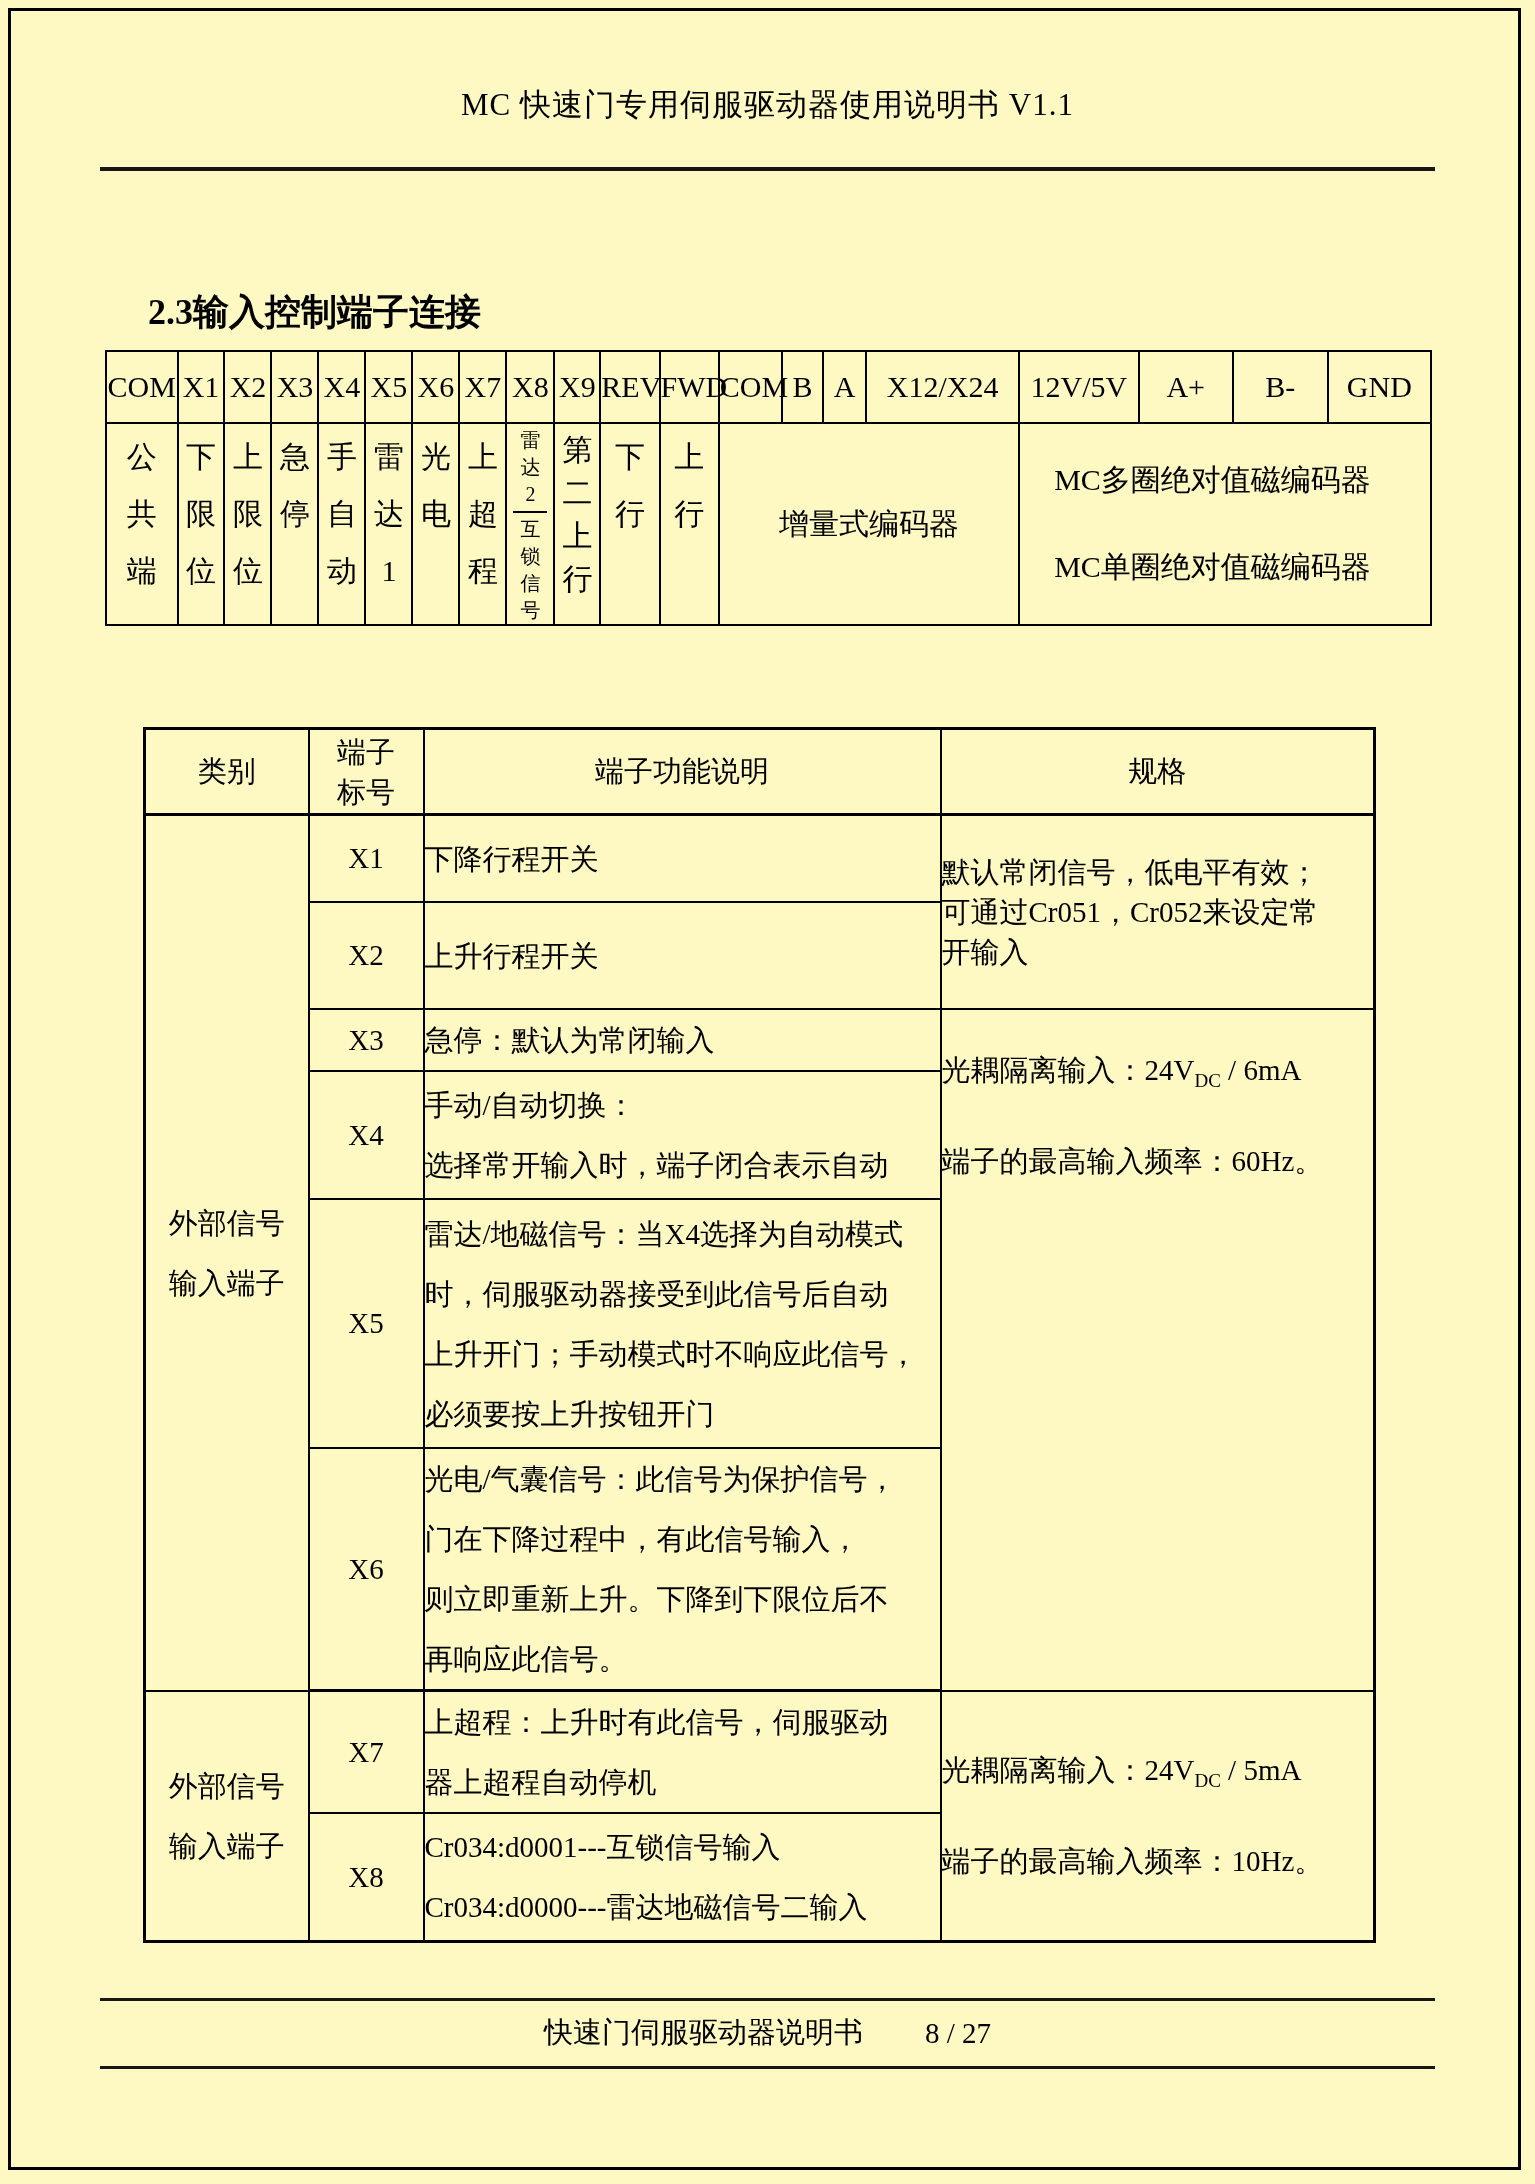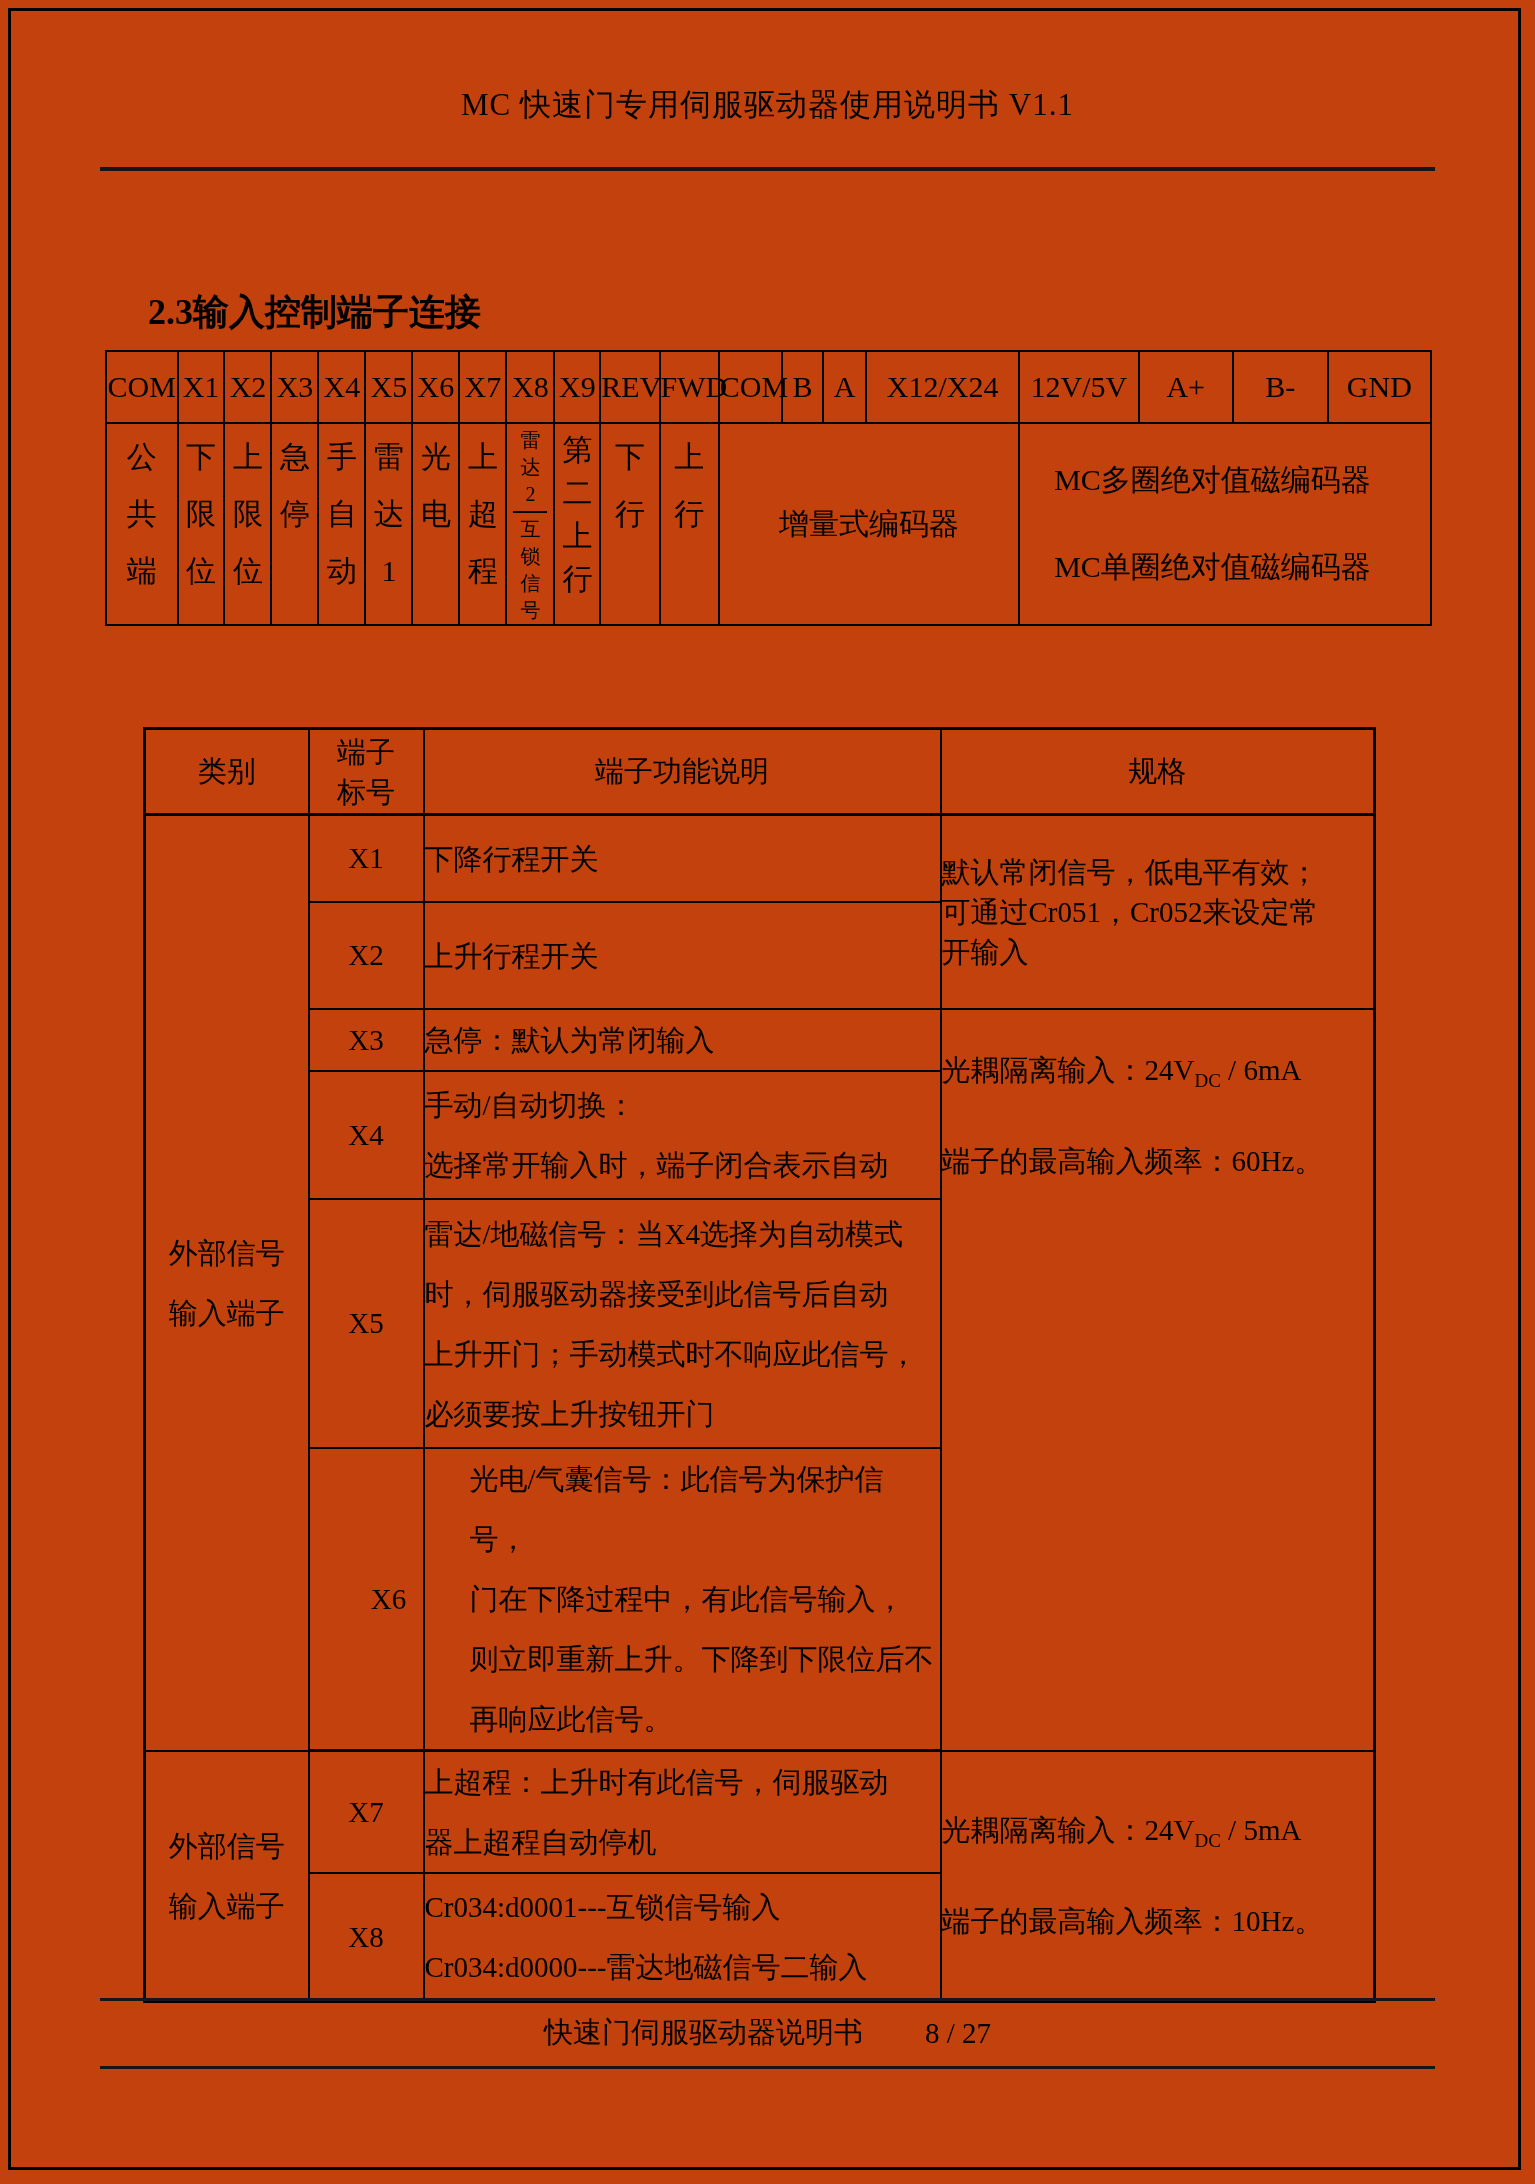--- a/index.html
+++ b/index.html
@@ -1,17 +1,17 @@
 <!DOCTYPE html>
 <html><head>
 <meta charset="utf-8">
 <style>
   html,body { margin:0; padding:0; background:#e8e8e8; }
   #page {
-    position:relative; width:1535px; height:2184px; background:#c2410c;
+    position:relative; width:1535px; height:2184px; background:#fef9c3;
     font-family:"Liberation Serif","DejaVu Serif",serif; color:#000;
     overflow:hidden; margin:0 auto;
   }
   .frame { position:absolute; left:8px; top:8px; width:1513px; height:2162px;
            border:3px solid #000; box-sizing:border-box; }
   .doc-title { position:absolute; left:0; top:84px; width:100%;
                text-align:center; font-size:31px; letter-spacing:1px; }
   .head-rule { position:absolute; left:100px; top:167px; width:1335px; height:4px;
                background:#161616; }
   .sec-title { position:absolute; left:148px; top:288px; font-size:36px; font-weight:bold; }
@@ -43,21 +43,21 @@
   .t2 td { border:2px solid #000; padding:0; font-size:29px; }
   .t2 .hdr { height:83px; text-align:center; vertical-align:middle;
              border-bottom:3px solid #000; }
   .t2 .hdr2 { line-height:40px; white-space:pre-line; }
   .cat { text-align:center; vertical-align:middle; line-height:60px; white-space:pre-line;border-radius:12px; }
   .tid { text-align:center; vertical-align:middle; }
   .desc { padding:0 15px; vertical-align:middle; line-height:60px; white-space:pre-line; }
   .spec { padding:0 13px; vertical-align:middle; line-height:40px; white-space:pre-line; }
   .spec-top { vertical-align:top; padding-top:12px; }
   .spec sub { font-size:19px; }
-  .sect-end td { border-bottom:3px solid #000;padding-left:45px; }
+  .sect-end td { border-bottom:3px solid #000; }
 
   
   .foot-rule1 { position:absolute; left:100px; top:1998px; width:1335px; height:3px; background:#161616; }
   .foot-rule2 { position:absolute; left:100px; top:2066px; width:1335px; height:3px; background:#161616; }
   .foot-text { position:absolute; left:0; top:2013px; width:100%;
                display:flex; justify-content:center; align-items:center; gap:62px;
                font-size:29px; }
 </style>
 </head>
 <body>

